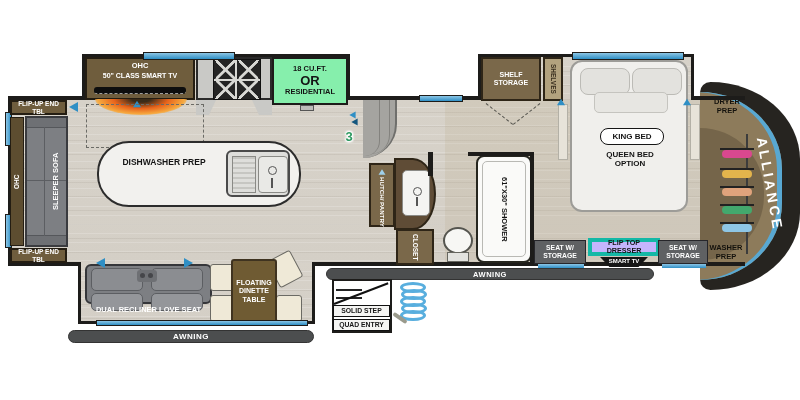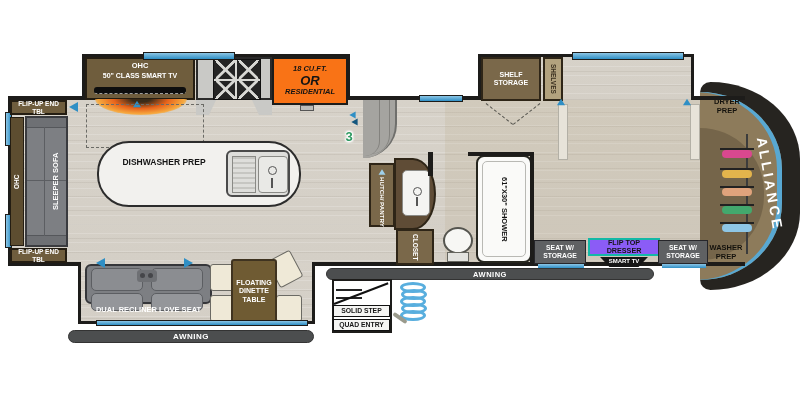--- a/index.html
+++ b/index.html
@@ -10,21 +10,21 @@
      repeating-linear-gradient(180deg, rgba(255,255,255,.18) 0 1px, rgba(0,0,0,0) 1px 9px),
      repeating-linear-gradient(180deg, rgba(110,100,85,.10) 0 1px, rgba(0,0,0,0) 1px 14px),
      linear-gradient(#d7d2c9,#d4cfc6);}
   .wall{background:#1d1c1a;}
   .flbl{font-weight:700;color:#141414;text-align:center;text-transform:uppercase;line-height:1.15;
         text-shadow:0 0 2px #fff,0 0 3px #fff,1px 1px 2px #fff,-1px -1px 2px #fff,1px -1px 2px #fff,-1px 1px 2px #fff;}
   .wlbl{font-weight:700;color:#fff;text-align:center;text-transform:uppercase;line-height:1.2;}
   .brown{background:#6f5d3d;border:2px solid #241d12;box-sizing:border-box;}
   .brown2{background:#7a684a;border:2px solid #2e2517;box-sizing:border-box;}
   .graybox{background:#5f6163;border:1.5px solid #26262a;box-sizing:border-box;}
-  .whitebox{background:#f97316;border:2.5px solid #1d1c1a;box-sizing:border-box;font-style:italic;}
+  .whitebox{background:#86efac;border:2.5px solid #1d1c1a;box-sizing:border-box;}
   .vtd{writing-mode:vertical-rl;} 
   .vtu{writing-mode:vertical-rl;transform:rotate(180deg);} 
   .win{background:linear-gradient(180deg,#8cc6e6,#2f8fc5);border:1px solid #1d1c1a;box-sizing:border-box;}
   .winv{background:linear-gradient(90deg,#8cc6e6,#2f8fc5);border:1px solid #1d1c1a;box-sizing:border-box;}
   .tri-up{width:0;height:0;border-left:5px solid transparent;border-right:5px solid transparent;border-bottom:8px solid #2f8fc5;}
   .tri-left{width:0;height:0;border-top:5px solid transparent;border-bottom:5px solid transparent;border-right:9px solid #2f8fc5;}
   .tri-right{width:0;height:0;border-top:5px solid transparent;border-bottom:5px solid transparent;border-left:9px solid #2f8fc5;}
   .coil{width:26px;height:11px;border:3px solid #58aede;border-radius:50%;box-sizing:border-box;background:transparent;}
   .chair{background:#efe9d7;border:1.5px solid #6b6a64;border-radius:3px;box-sizing:border-box;}
   .cush{background:#8b8d91;border:1px solid #5c5e62;border-radius:5px;box-sizing:border-box;}
@@ -202,27 +202,36 @@
   <div class="abs brown2" style="left:481px;top:57px;width:60px;height:44px;display:flex;align-items:center;justify-content:center;">
     <div class="wlbl" style="font-size:7px;width:46px;">SHELF STORAGE</div>
   </div>
   <div class="abs" style="left:486px;top:103px;width:34px;height:0;border-top:1.5px dashed #55544e;transform:rotate(38deg);transform-origin:left center;"></div>
   <div class="abs" style="left:540px;top:103px;width:34px;height:0;border-top:1.5px dashed #55544e;transform:rotate(142deg);transform-origin:left center;"></div>
   <div class="abs" style="left:543px;top:57px;width:20px;height:44px;background:#b2a27e;border:2px solid #2e2517;box-sizing:border-box;">
     <div class="vtd" style="width:100%;height:100%;font-size:6.5px;font-weight:700;color:#3a3020;display:flex;align-items:center;justify-content:center;">SHELVES</div>
   </div>
   <div class="abs" style="left:558px;top:104px;width:10px;height:56px;background:#e7e3d9;border:1px solid #b3b0a6;box-sizing:border-box;"></div>
   <div class="abs" style="left:690px;top:104px;width:10px;height:56px;background:#e7e3d9;border:1px solid #b3b0a6;box-sizing:border-box;"></div>
+  <div class="abs" style="left:570px;top:60px;width:118px;height:152px;background:#f0efec;border:2px solid #9d9c98;border-radius:12px;box-sizing:border-box;">
+    <div style="position:absolute;left:8px;top:6px;width:48px;height:25px;background:#e3e2de;border:1.5px solid #bcbbb6;border-radius:8px;"></div>
+    <div style="position:absolute;left:60px;top:6px;width:48px;height:25px;background:#e3e2de;border:1.5px solid #bcbbb6;border-radius:8px;"></div>
+    <div style="position:absolute;left:22px;top:30px;width:72px;height:19px;background:#e7e6e2;border:1px solid #c5c4bf;border-radius:5px;"></div>
+    <div style="position:absolute;left:28px;top:66px;width:62px;height:15px;background:#fff;border:1.5px solid #161616;border-radius:8px;display:flex;align-items:center;justify-content:center;">
+      <div class="flbl" style="font-size:8px;text-shadow:none;">KING BED</div>
+    </div>
+    <div class="flbl" style="position:absolute;left:22px;top:88px;width:72px;font-size:8px;text-shadow:none;">QUEEN BED OPTION</div>
+  </div>
   <div class="abs tri-up" style="left:556px;top:98px;transform:scale(.8);"></div>
   <div class="abs tri-up" style="left:682px;top:98px;transform:scale(.8);"></div>
   <div class="abs graybox" style="left:534px;top:240px;width:52px;height:24px;display:flex;align-items:center;justify-content:center;">
     <div class="wlbl" style="font-size:6.8px;width:42px;">SEAT W/ STORAGE</div>
   </div>
   <div class="abs winv" style="left:538px;top:264px;width:46px;height:4px;border:none;background:linear-gradient(180deg,#8cc6e6,#2f8fc5);"></div>
-  <div class="abs" style="left:588px;top:238px;width:72px;height:18px;background:#8b5cf6;border:2px solid #14b8a6;box-sizing:border-box;display:flex;align-items:center;justify-content:flex-start;">
+  <div class="abs" style="left:588px;top:238px;width:72px;height:18px;background:#c4b5fd;border:4px solid #14b8a6;box-sizing:border-box;display:flex;align-items:center;justify-content:flex-start;">
     <div class="flbl" style="font-size:7.2px;text-shadow:none;">FLIP TOP DRESSER</div>
   </div>
   <div class="abs" style="left:598px;top:257px;width:52px;height:10px;background:#161616;clip-path:polygon(4% 0,96% 0,78% 100%,22% 100%);display:flex;align-items:center;justify-content:center;">
     <div class="wlbl" style="font-size:6px;">SMART TV</div>
   </div>
   <div class="abs graybox" style="left:658px;top:240px;width:50px;height:24px;display:flex;align-items:center;justify-content:center;">
     <div class="wlbl" style="font-size:6.8px;width:42px;">SEAT W/ STORAGE</div>
   </div>
   <div class="abs winv" style="left:662px;top:264px;width:44px;height:4px;border:none;background:linear-gradient(180deg,#8cc6e6,#2f8fc5);"></div>
 

